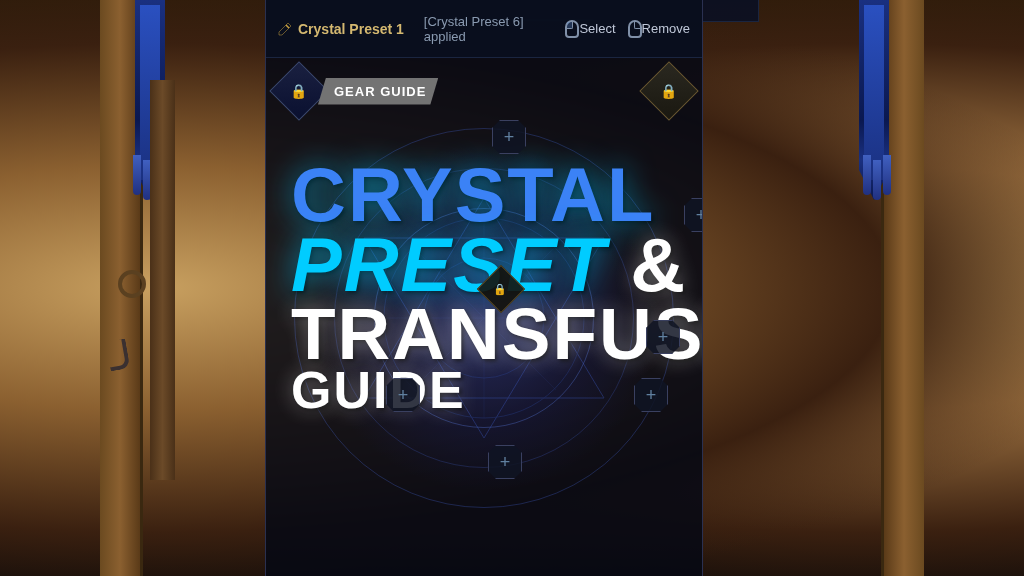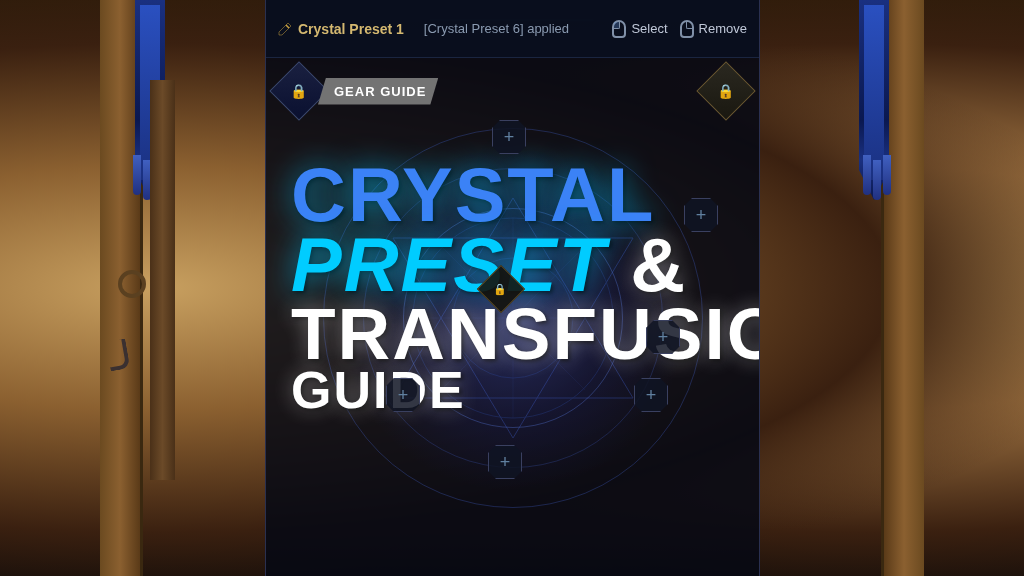--- a/index.html
+++ b/index.html
@@ -147,21 +147,21 @@
       border-top: none;
       border-left: none;
       transform: rotate(-10deg);
     }
 
     
     .main-panel {
       position: absolute;
       left: 265px;
       top: 0;
-      width: 495px;
+      width: 438px;
       height: 576px;
       background: rgba(5, 8, 20, 0.85);
       border-left: 1px solid #2a3050;
       border-right: 1px solid #2a3050;
       overflow: hidden;
     }
 
     
     .top-bar {
       position: absolute;
@@ -201,21 +201,20 @@
     .top-bar-right {
       display: flex;
       align-items: center;
       gap: 12px;
       margin-left: auto;
     }
 
     .top-btn {
       display: flex;
       align-items: center;
-      gap: 5px;
       color: #c0c8d8;
       font-size: 13px;
       cursor: pointer;
     }
 
     .mouse-icon {
       width: 14px;
       height: 18px;
       border: 2px solid #8090a8;
       border-radius: 7px 7px 4px 4px;

